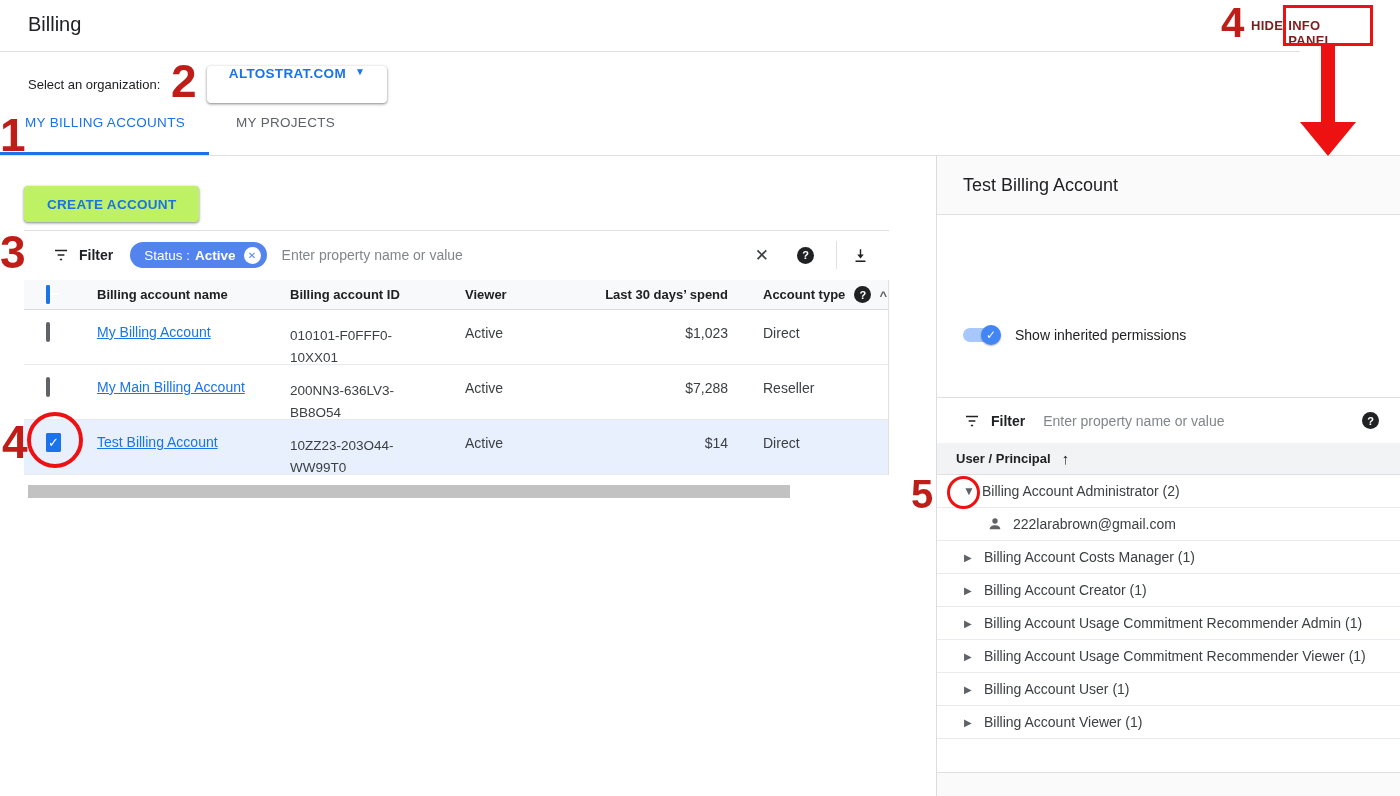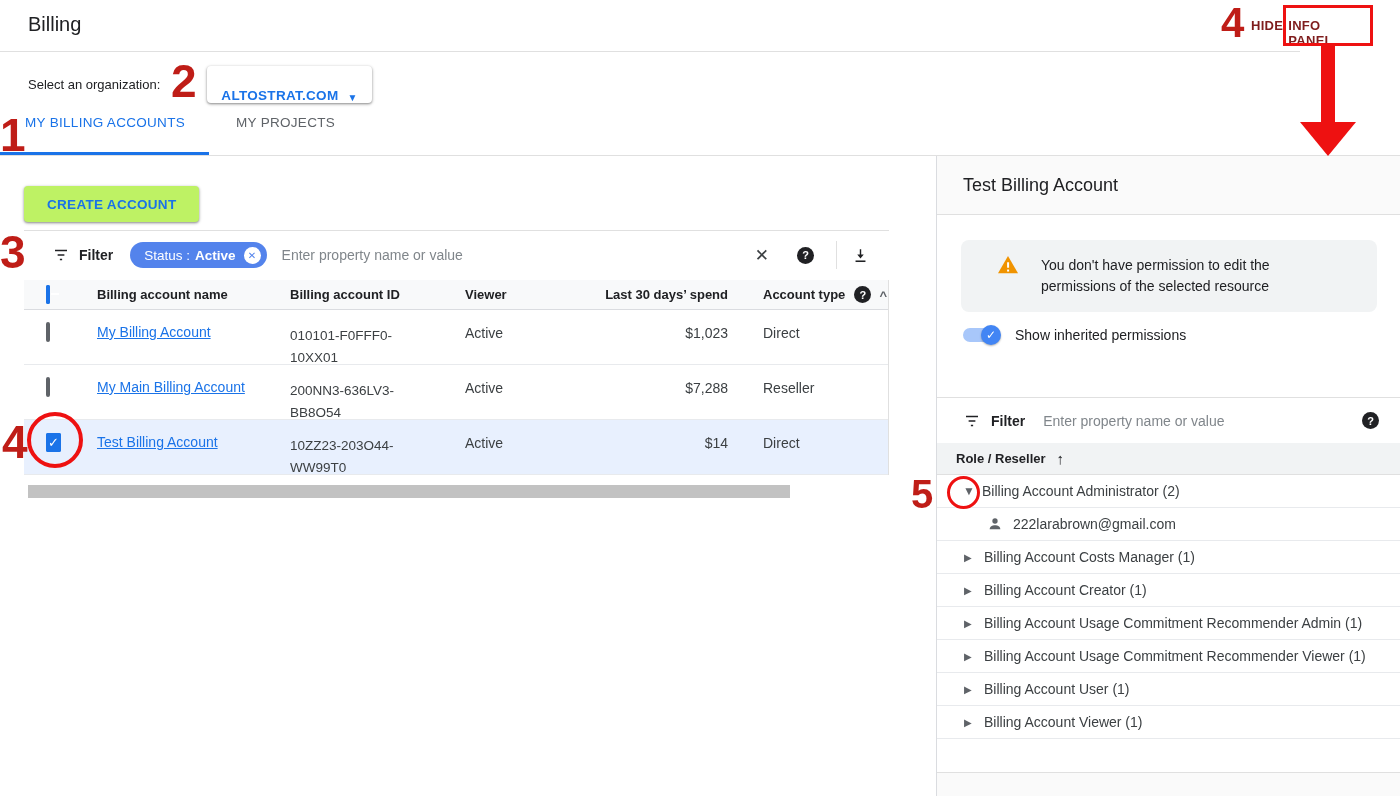--- a/index.html
+++ b/index.html
@@ -8,23 +8,23 @@
     position: relative;
     font-family: "Liberation Sans","DejaVu Sans",sans-serif;
     background:#fff; color:#202124; overflow:hidden;
   }
   
   .topbar { position:absolute; left:0; top:0; width:1300px; height:52px; background:#fff; border-bottom:1px solid #e0e0e0; }
   .page-title { position:absolute; left:28px; top:13px; font-size:20px; color:#202124; }
   .hide-panel { position:absolute; left:1251px; top:18px; display:flex; gap:5px; font-size:13px; font-weight:700; letter-spacing:.3px; color:#7f1d1d; cursor:pointer; }
   
   .org-label { position:absolute; left:28px; top:77px; font-size:13px; color:#202124; }
-  .org-dd { position:absolute; left:207px; top:66px; width:165px; height:37px; background:#fff; border-radius:4px;
+  .org-dd { position:absolute; left:207px; top:66px; width:180px; height:37px; background:#fff; border-radius:4px;
     box-shadow:0 1px 2px rgba(0,0,0,.3), 0 1px 3px 1px rgba(0,0,0,.15);
-    display:flex; align-items:flex-end; justify-content:center; gap:9px;
+    display:flex; align-items:flex-start; justify-content:center; gap:9px;
     color:#1a73e8; font-size:13.5px; font-weight:700; letter-spacing:.3px; cursor:pointer; }
   .org-dd .caret { font-size:10px; }
   
   .tab { position:absolute; top:115px; font-size:13.5px; font-weight:500; letter-spacing:.3px; cursor:pointer; }
   .tab.active { color:#1a73e8; }
   .tab.inactive { color:#5f6368; }
   .tab-underline { position:absolute; left:0; top:152px; width:209px; height:3px; background:#1a73e8; }
   .tabs-border { position:absolute; left:0; top:155px; width:1400px; height:1px; background:#e0e0e0; }
   
   .create-btn { position:absolute; left:24px; top:186px; height:36px; padding:0 23px; background:#bef264; border:none; border-radius:4px;
@@ -191,30 +191,20 @@
     <span class="c-spend">$14</span>
     <span class="c-type">Direct</span>
   </div>
 </div>
 
 <div class="hscroll"></div>
 
 <div class="panel">
   <div class="panel-header">Test Billing Account</div>
 
-  <div class="warn">
-    <span>
-      <svg width="22" height="20" viewBox="0 0 24 22">
-          <path d="M12 1 23 20H1z" fill="#f09300"></path>
-          <rect x="11" y="8" width="2.2" height="6" fill="#fff"></rect>
-          <rect x="11" y="16" width="2.2" height="2.2" fill="#fff"></rect>
-        </svg>
-    </span>
-    <span class="warn-text">You don't have permission to edit the permissions of the selected resource</span>
-  </div>
 
   <div class="toggle-row">
     <span class="toggle">
       <span class="track"></span>
       <span class="knob">
           <span>✓</span>
         </span>
     </span>
     <span class="toggle-label">Show inherited permissions</span>
   </div>
@@ -226,21 +216,21 @@
       <svg width="18" height="18" viewBox="0 0 24 24">
           <path d="M4 6h16M7.5 12h9M10.5 18h3" stroke="#202124" stroke-width="2.2" fill="none"></path>
         </svg>
     </span>
     <span class="f-label">Filter</span>
     <input class="pfilter-input" placeholder="Enter property name or value" style="">
     <span class="help-circle">?</span>
   </div>
 
   <div class="roles-h">
-    <span>Role / Reseller</span>
+    <span>User / Principal</span>
     <span class="sort-up">↑</span>
   </div>
 
   <div class="roles">
     <div class="rrow expanded">
       <span class="chev-exp">▼</span>
       <span class="role-label">Billing Account Administrator (2)</span>
     </div>
     <div class="rrow principal">
       <span class="p-icon">

